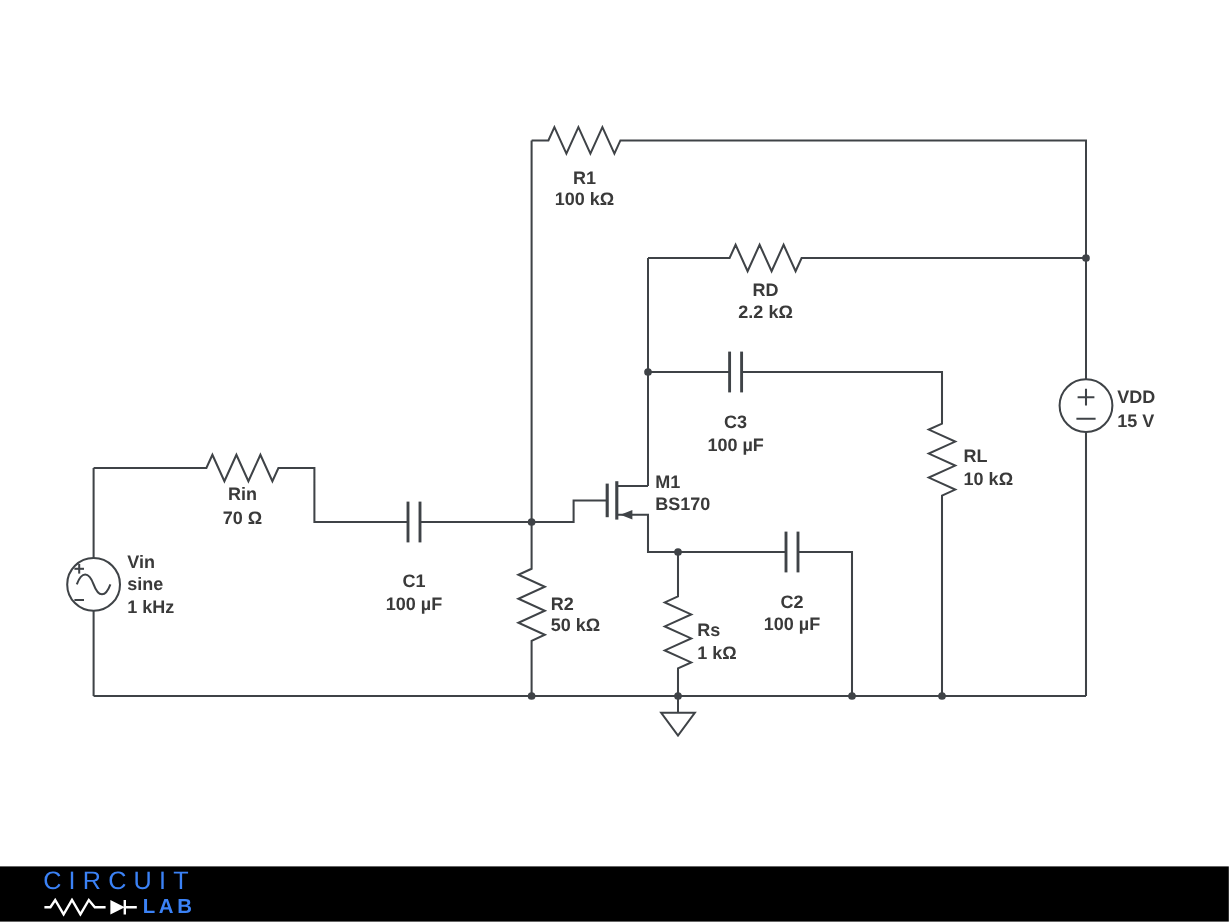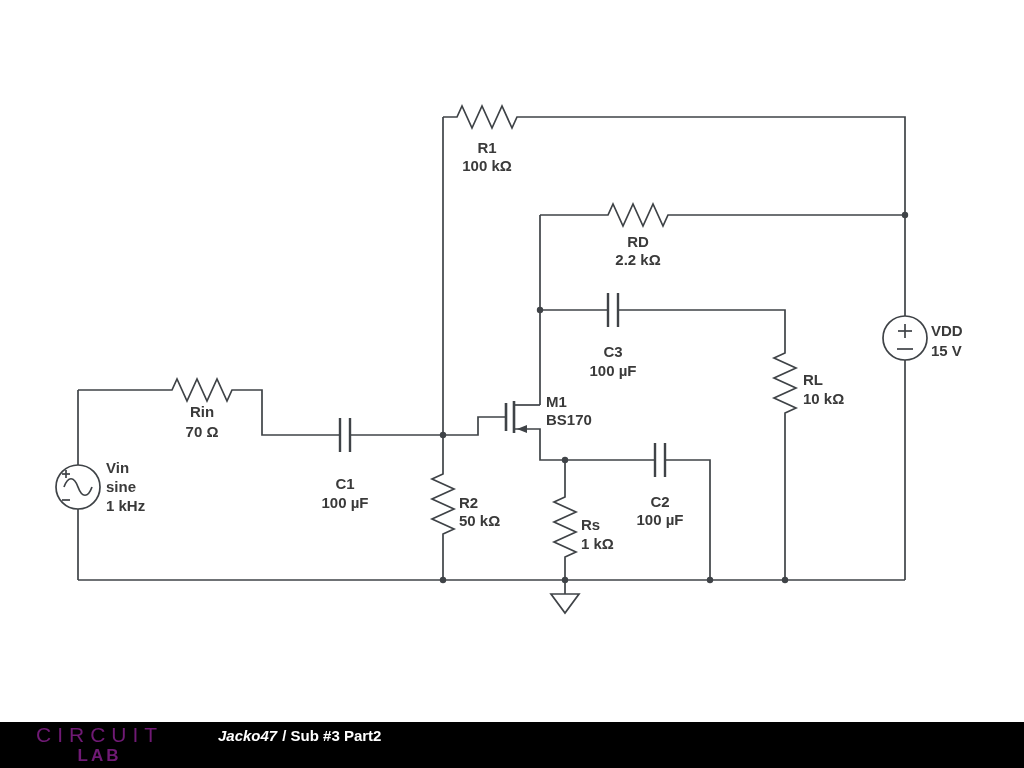--- a/index.html
+++ b/index.html
@@ -17,23 +17,23 @@
   .gnd { fill:#ffffff; stroke:#3f4347; stroke-width:1.7; }
   svg text.lbl {
     font-family:"Liberation Sans", sans-serif;
     font-weight:bold; font-size:15px; fill:#3a3a3a;
   }
   
   .footer {
     position:absolute; left:0; top:722px; width:1024px; height:46px;
     background:#000000;
   }
-  .logo { position:absolute; left:36px; top:723px; color:#701a75; }
+  .logo { position:absolute; left:36px; top:723px; color:#3b82f6; }
   .logo-line1 { font-size:21px; letter-spacing:6px; font-weight:400; line-height:23px; }
-  .logo-line2 { display:flex; align-items:center; height:19px;flex-direction:column; }
+  .logo-line2 { display:flex; align-items:center; height:19px; }
   .logo-line2 svg { margin-right:3px; }
   .logo-lab { font-size:17px; font-weight:bold; letter-spacing:3px; }
   .footer-text {
     position:absolute; left:218px; top:726px; color:#ffffff;
     font-weight:bold; font-size:15px; line-height:19px;
   }
   .author { font-style:italic; margin-right:5px; }
 </style>
 </head>
 <body>
@@ -176,16 +176,13 @@
       <polyline points="1,8 6,8 10,2 17,14 24,2 31,14 38,2 43,8 52,8" fill="none" stroke="#ffffff" stroke-width="2"></polyline>
       <polygon points="56,2 56,14 68,8" fill="#ffffff"></polygon>
       <line x1="68" y1="2" x2="68" y2="14" stroke="#ffffff" stroke-width="2"></line>
       <line x1="69" y1="8" x2="78" y2="8" stroke="#ffffff" stroke-width="2"></line>
     </svg>
     <span class="logo-lab">LAB</span>
   </div>
 </div>
 
 <div class="footer-text">
-  <div class="footer-title">
-    <span class="author">Jacko47</span><span>/ Sub #3 Part2</span>
-  </div>
 </div>
 
 </body></html>

